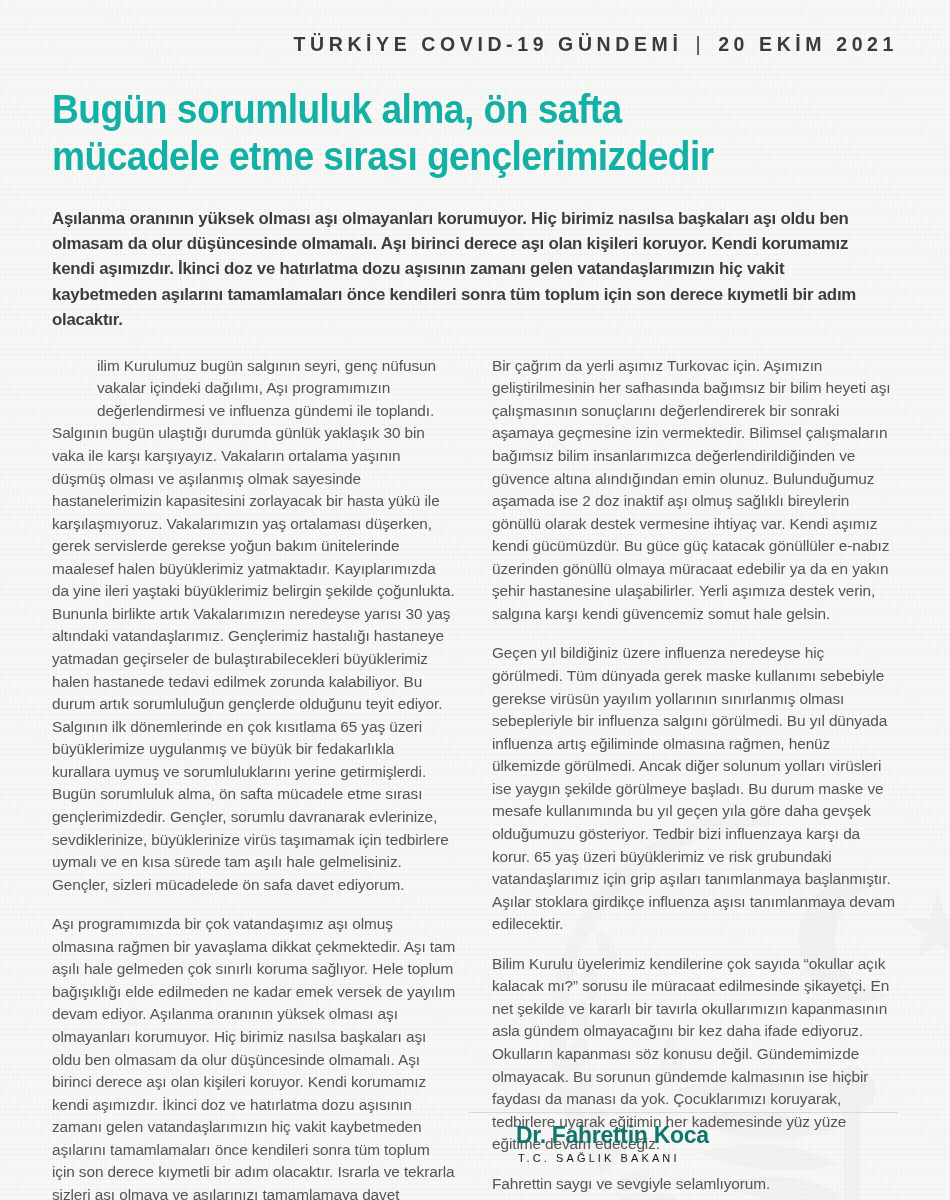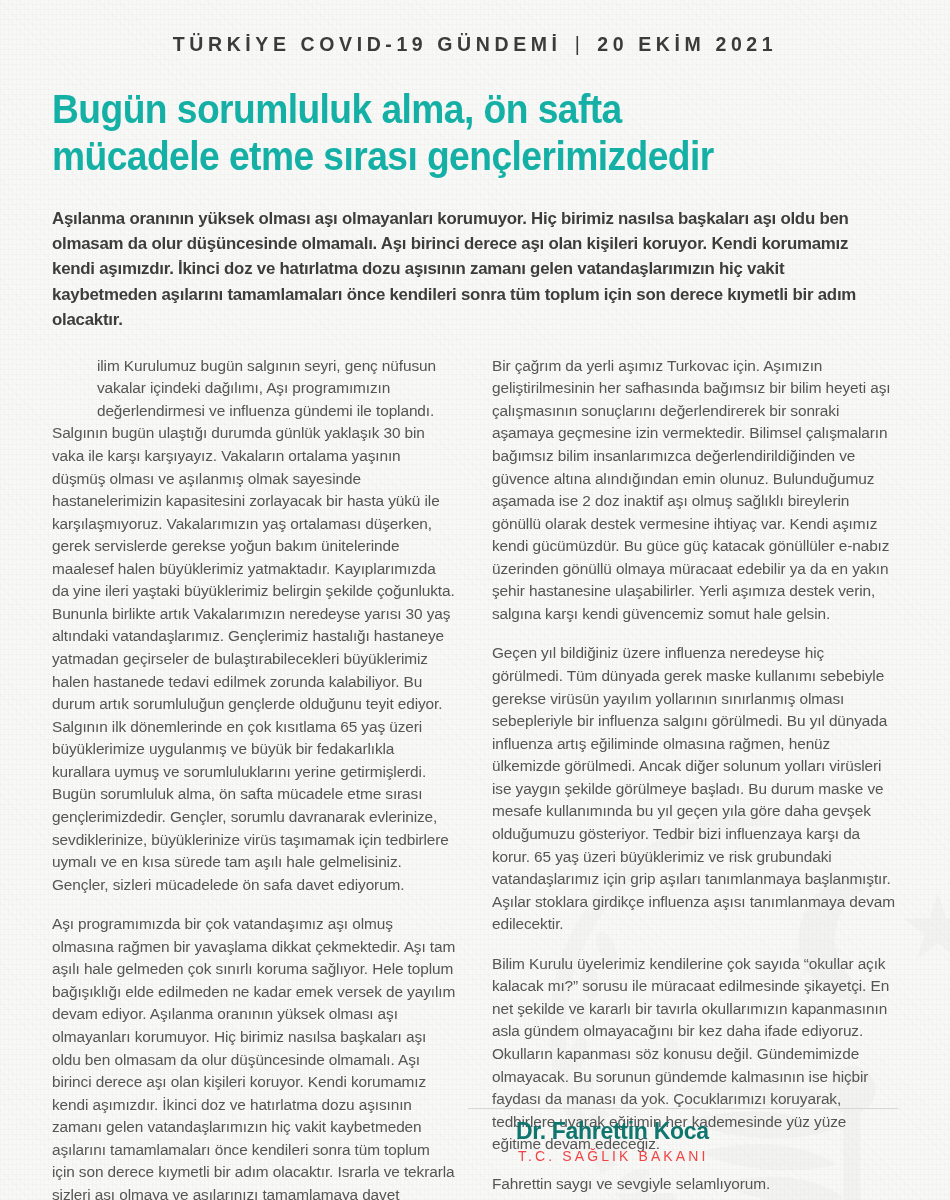--- a/index.html
+++ b/index.html
@@ -39,21 +39,21 @@
   }
 
   .page {
     position: relative;
     z-index: 2;
     padding: 0 52px;
   }
 
   
   .kicker {
-    text-align: center;
+    text-align: right;
     padding-top: 33px;
     font-size: 19.5px;
     font-weight: bold;
     letter-spacing: 4.6px;
     color: #3b3b3b;
     white-space: nowrap;
   }
   .kicker .sep {
     color: #3b3b3b;
     font-weight: normal;
@@ -130,23 +130,23 @@
     margin-bottom: 9px;
   }
   .sig-name {
     font-size: 23px;
     font-weight: bold;
     color: #0f766e;
     letter-spacing: -0.3px;
     padding-left: 48px;
   }
   .sig-title {
-    font-size: 14px;
+    font-size: 11px;
     letter-spacing: 3.1px;
-    color: #ef4444;
+    color: #0f172a;
     margin-top: 3px;
     padding-left: 50px;
   }
 </style>
 </head>
 <body>
 
 <div class="paper-texture"></div>
 
 <svg class="watermark" viewBox="0 0 400 400" xmlns="http://www.w3.org/2000/svg">

